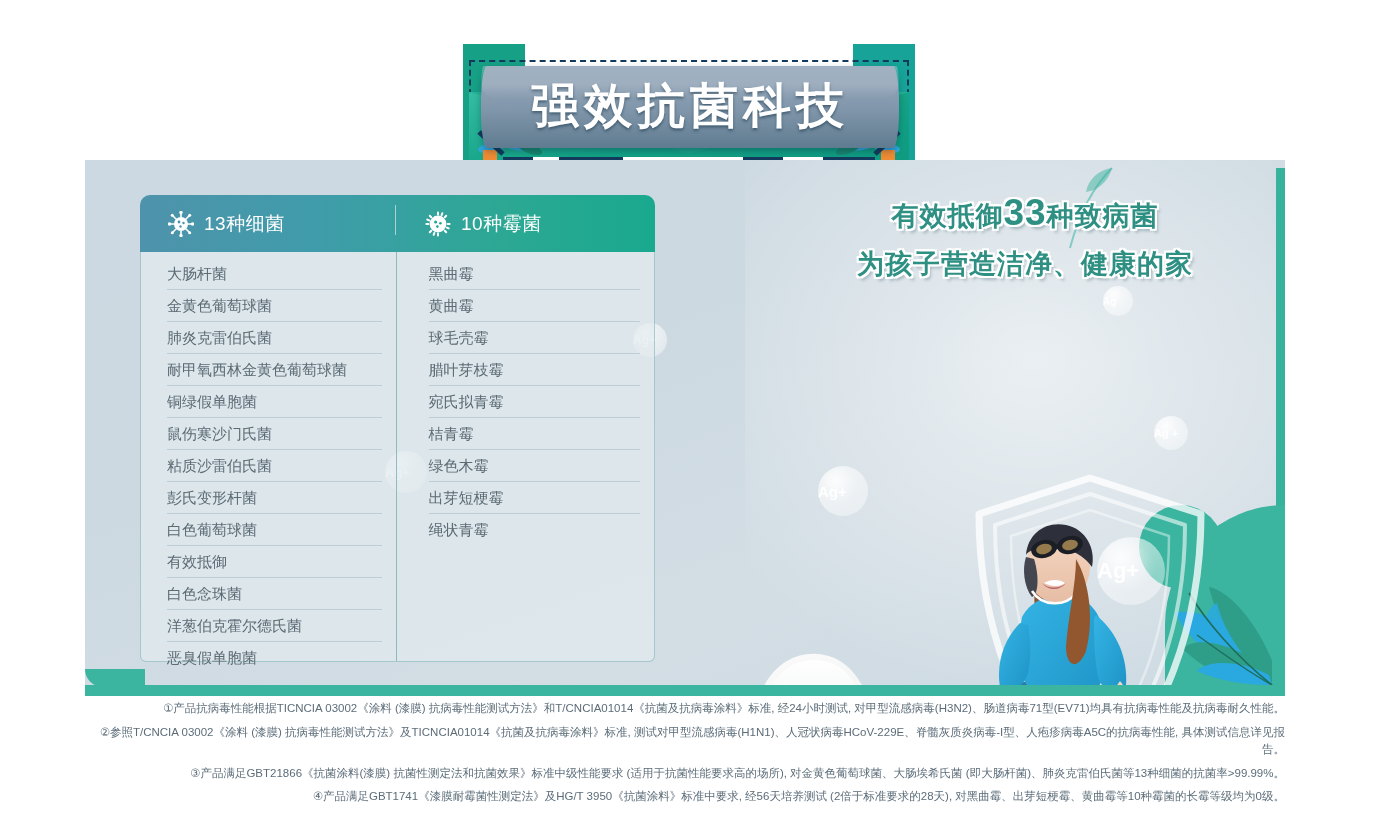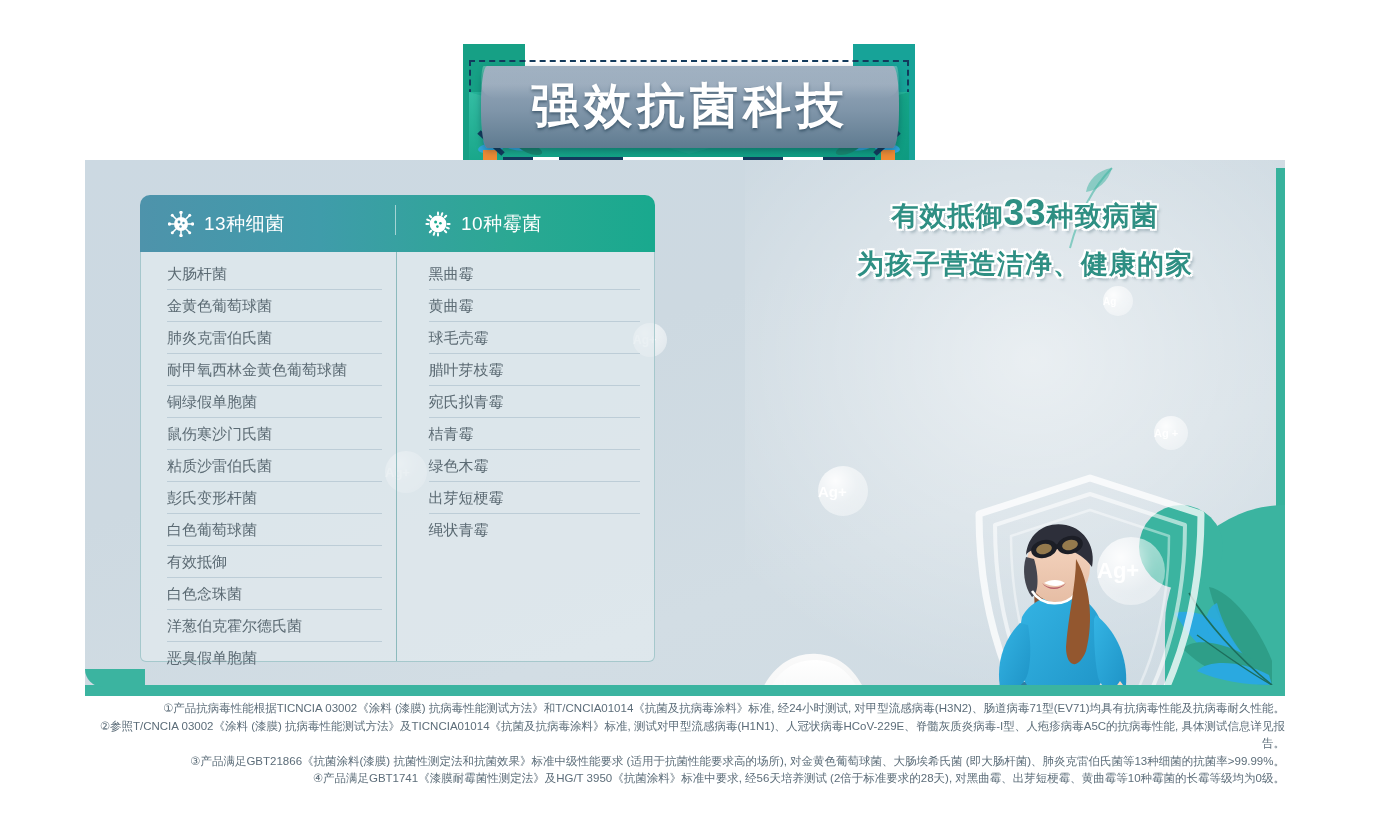--- a/index.html
+++ b/index.html
@@ -99,21 +99,21 @@
     display:flex;align-items:center;justify-content:flex-start;
     color:rgba(255,255,255,.95);font-weight:bold;
     box-shadow:inset -4px -6px 12px rgba(255,255,255,.35);}
 
   
   .notes{position:absolute;left:85px;top:700px;width:1200px;}
   .note{
     font-size:11.5px;line-height:17.5px;color:#5c6d79;letter-spacing:0;
     white-space:normal;word-break:break-all;text-align:right;
   }
-  .note + .note{margin-top:0;}
+  .note + .note{margin-top:6px;}
 </style>
 </head>
 <body>
 
 <div class="stage">
 
   <div class="banner-wrap">
     <div class="ban-green-l"></div>
     <div class="ban-green-r"></div>
     <div class="ban-dash"></div>

